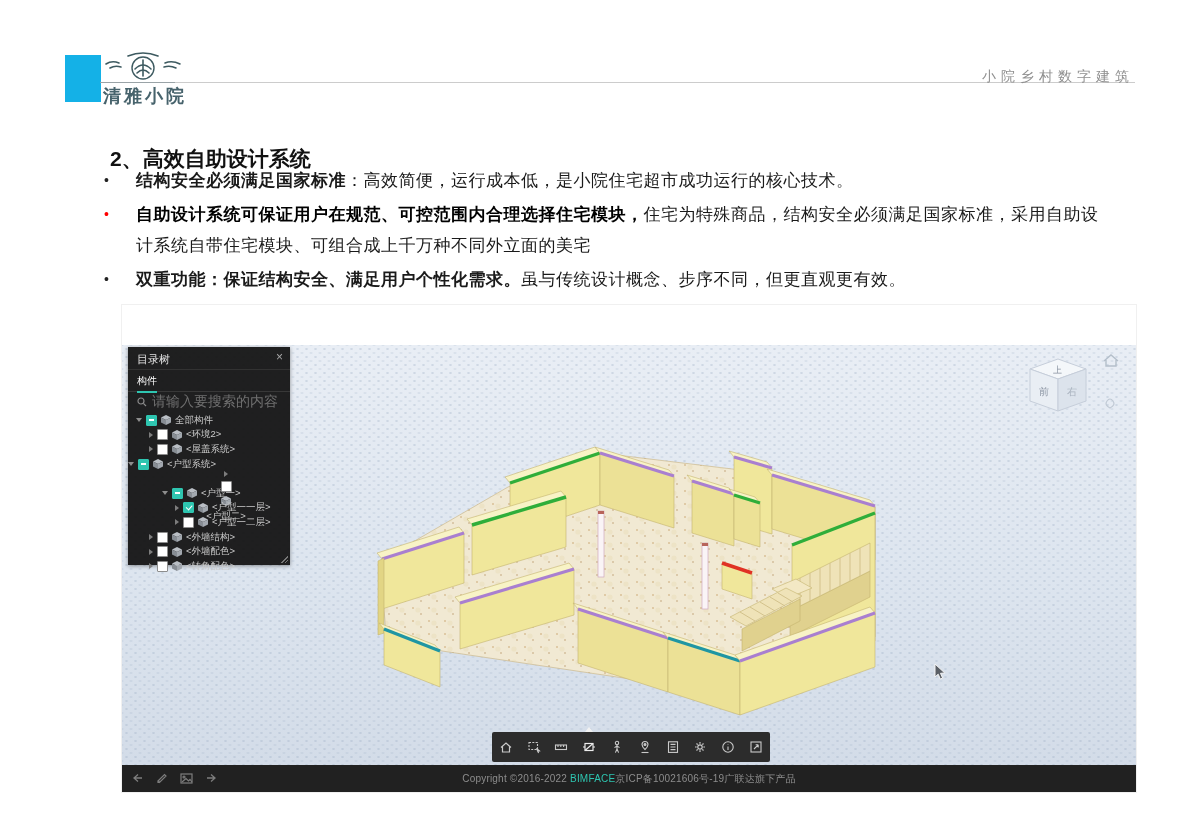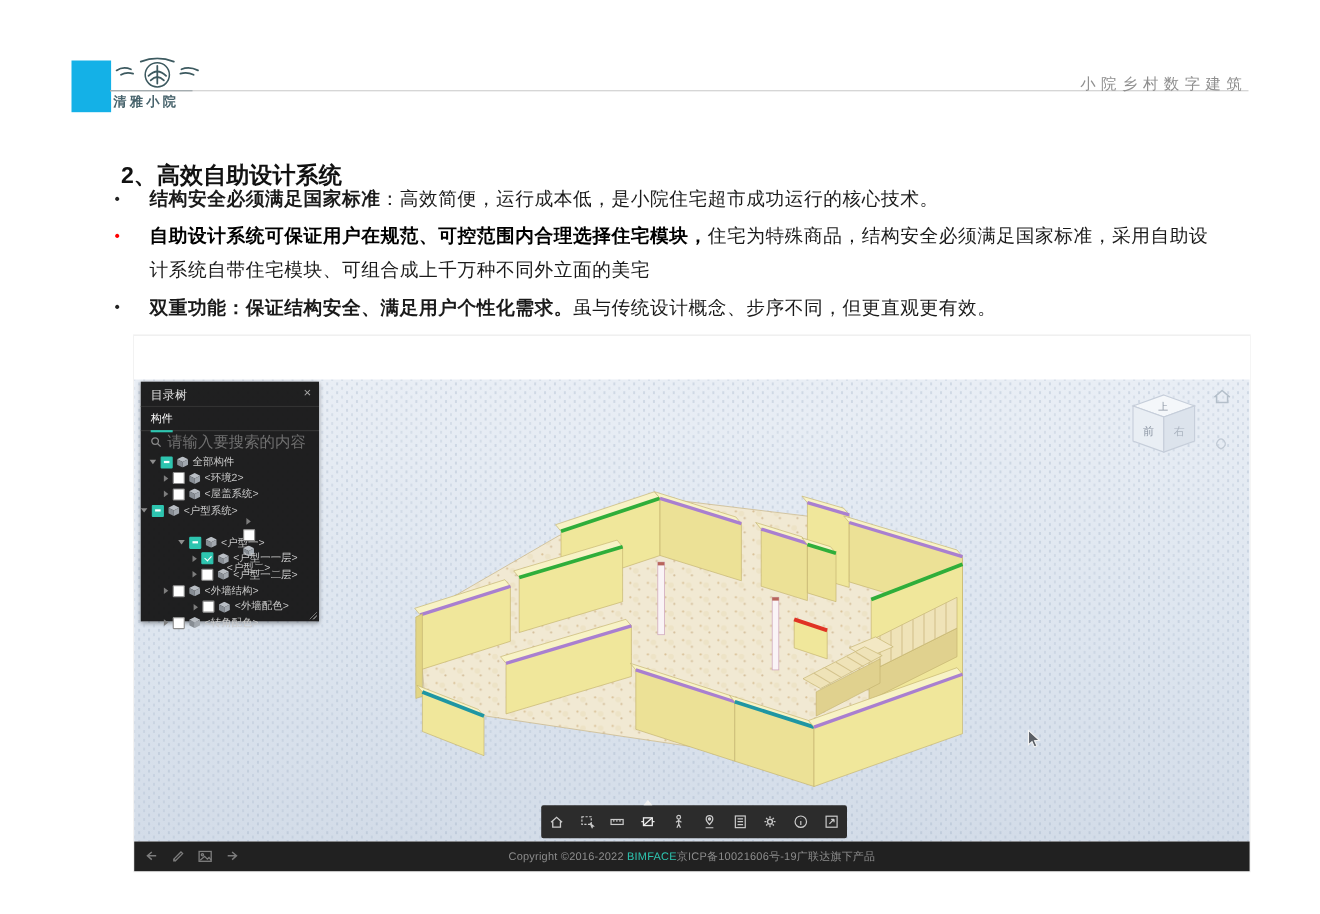--- a/index.html
+++ b/index.html
@@ -2,21 +2,21 @@
 <html><head>
 <meta charset="utf-8">
 <style>
   html,body{margin:0;padding:0;width:1200px;height:831px;background:#fff;overflow:hidden;
     font-family:"Liberation Sans",sans-serif;}
   .page{position:relative;width:1200px;height:831px;background:#fff;}
 
   
   .hdr-square{position:absolute;left:65px;top:55px;width:36px;height:47px;background:#14b1e7;}
   .hdr-logoart{position:absolute;left:104px;top:52px;}
-  .hdr-logotext{position:absolute;left:103px;top:84px;font-size:12px;font-weight:700;
+  .hdr-logotext{position:absolute;left:103px;top:84px;font-size:18px;font-weight:700;
     letter-spacing:3px;color:#47636c;}
   .hdr-line{position:absolute;left:100px;top:82px;width:1035px;height:1px;background:#cccccc;}
   .hdr-line .dark{position:absolute;left:0;top:0;width:75px;height:1px;background:#9aa3a7;}
   .hdr-right{position:absolute;right:66px;top:68px;font-family:"DejaVu Serif",serif;
     font-size:14px;color:#8f8f8f;letter-spacing:5px;}
 
   
   .title{position:absolute;left:110px;top:128px;font-size:21px;font-weight:700;color:#111;}
   .bullets{position:absolute;left:100px;top:165px;width:1005px;}
   .bullet{position:relative;padding-left:36px;font-size:17px;line-height:31px;color:#1a1a1a;
@@ -360,21 +360,21 @@
             <div class="trow" style="padding-left: 21px;">
               <span class="arr col"></span>
               <span class="cb off"></span>
               <span class="cubeic"><svg width="10" height="10" viewBox="0 0 10 10">
                   <polygon points="5,0 10,2.5 5,5 0,2.5" fill="#b9bec4"></polygon>
                   <polygon points="0,2.5 5,5 5,10 0,7.5" fill="#878d94"></polygon>
                   <polygon points="10,2.5 5,5 5,10 10,7.5" fill="#a2a8af"></polygon>
                 </svg></span>
               <span class="tlabel">&lt;外墙结构&gt;</span>
             </div>
-            <div class="trow" style="padding-left: 21px; justify-content: center;">
+            <div class="trow" style="padding-left: 21px;">
               <span class="arr col"></span>
               <span class="cb off"></span>
               <span class="cubeic"><svg width="10" height="10" viewBox="0 0 10 10">
                   <polygon points="5,0 10,2.5 5,5 0,2.5" fill="#b9bec4"></polygon>
                   <polygon points="0,2.5 5,5 5,10 0,7.5" fill="#878d94"></polygon>
                   <polygon points="10,2.5 5,5 5,10 10,7.5" fill="#a2a8af"></polygon>
                 </svg></span>
               <span class="tlabel">&lt;外墙配色&gt;</span>
             </div>
             <div class="trow" style="padding-left: 21px;">

